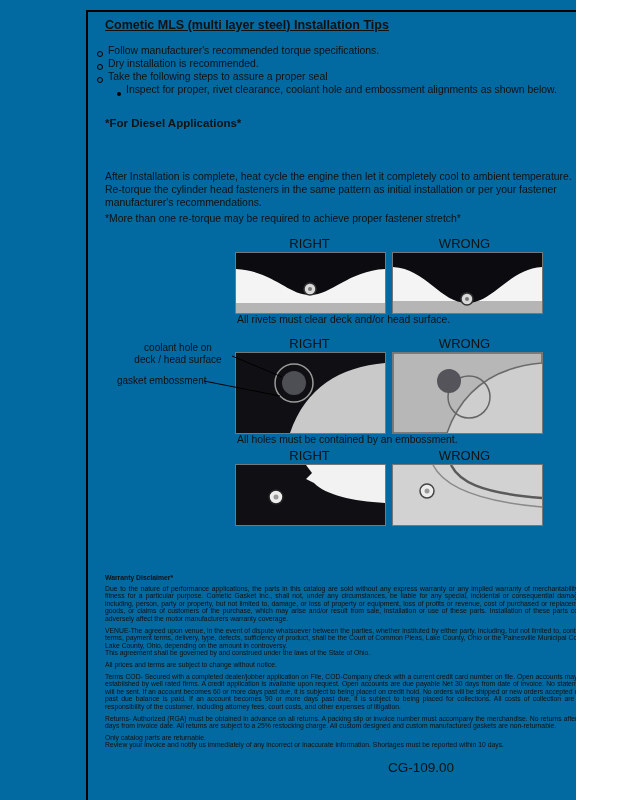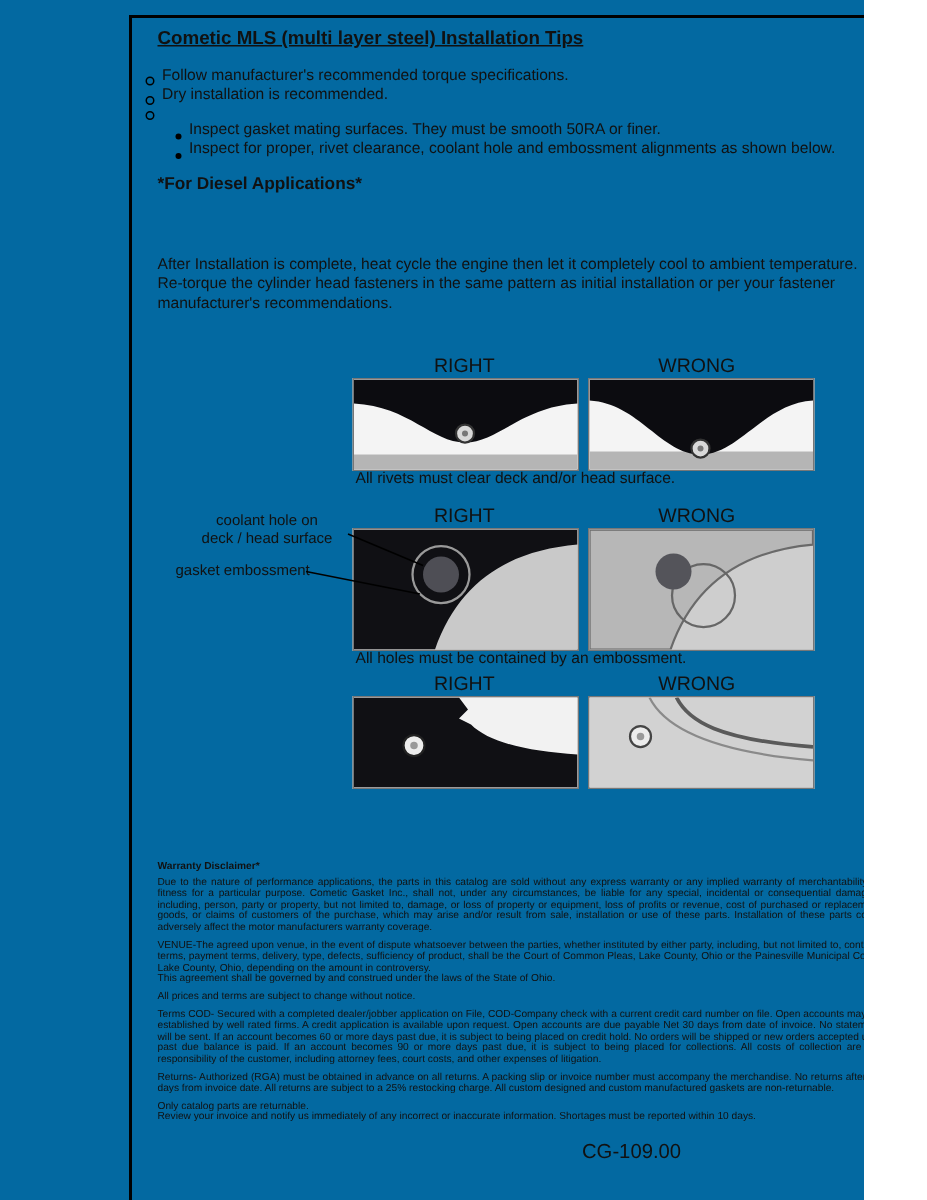--- a/index.html
+++ b/index.html
@@ -50,33 +50,31 @@
     <div class="bullet">
       <span class="mk-o"></span>
       <span>Follow manufacturer's recommended torque specifications.</span>
     </div>
     <div class="bullet">
       <span class="mk-o"></span>
       <span>Dry installation is recommended.</span>
     </div>
     <div class="bullet">
       <span class="mk-o"></span>
-    </div>
-    <div class="bullet sub">
-      <span class="mk-dot"></span>
-      <span>Inspect gasket mating surfaces.  They must be smooth 50RA or finer.</span>
+      <span>Take the following steps to assure a proper seal</span>
     </div>
     <div class="bullet sub">
       <span class="mk-dot"></span>
       <span>Inspect for proper, rivet clearance, coolant hole and embossment alignments as shown below.</span>
     </div>
   </div>
 
   <h2 class="diesel-h">*For Diesel Applications*</h2>
   <p class="para p2">After Installation is complete, heat cycle the engine then let it completely cool to ambient temperature. Re-torque the cylinder head fasteners in the same pattern as initial installation or per your fastener manufacturer's recommendations.</p>
+  <p class="para note">*More than one re-torque may be required to achieve proper fastener stretch*</p>
 
   <div class="diagrams">
 
     <div class="hrow h1">
       <div class="hcell">RIGHT</div>
       <div class="hcell">WRONG</div>
     </div>
     <div class="prow pr1">
       <div class="panel">
         <svg width="149" height="60" viewBox="0 0 149 60">

